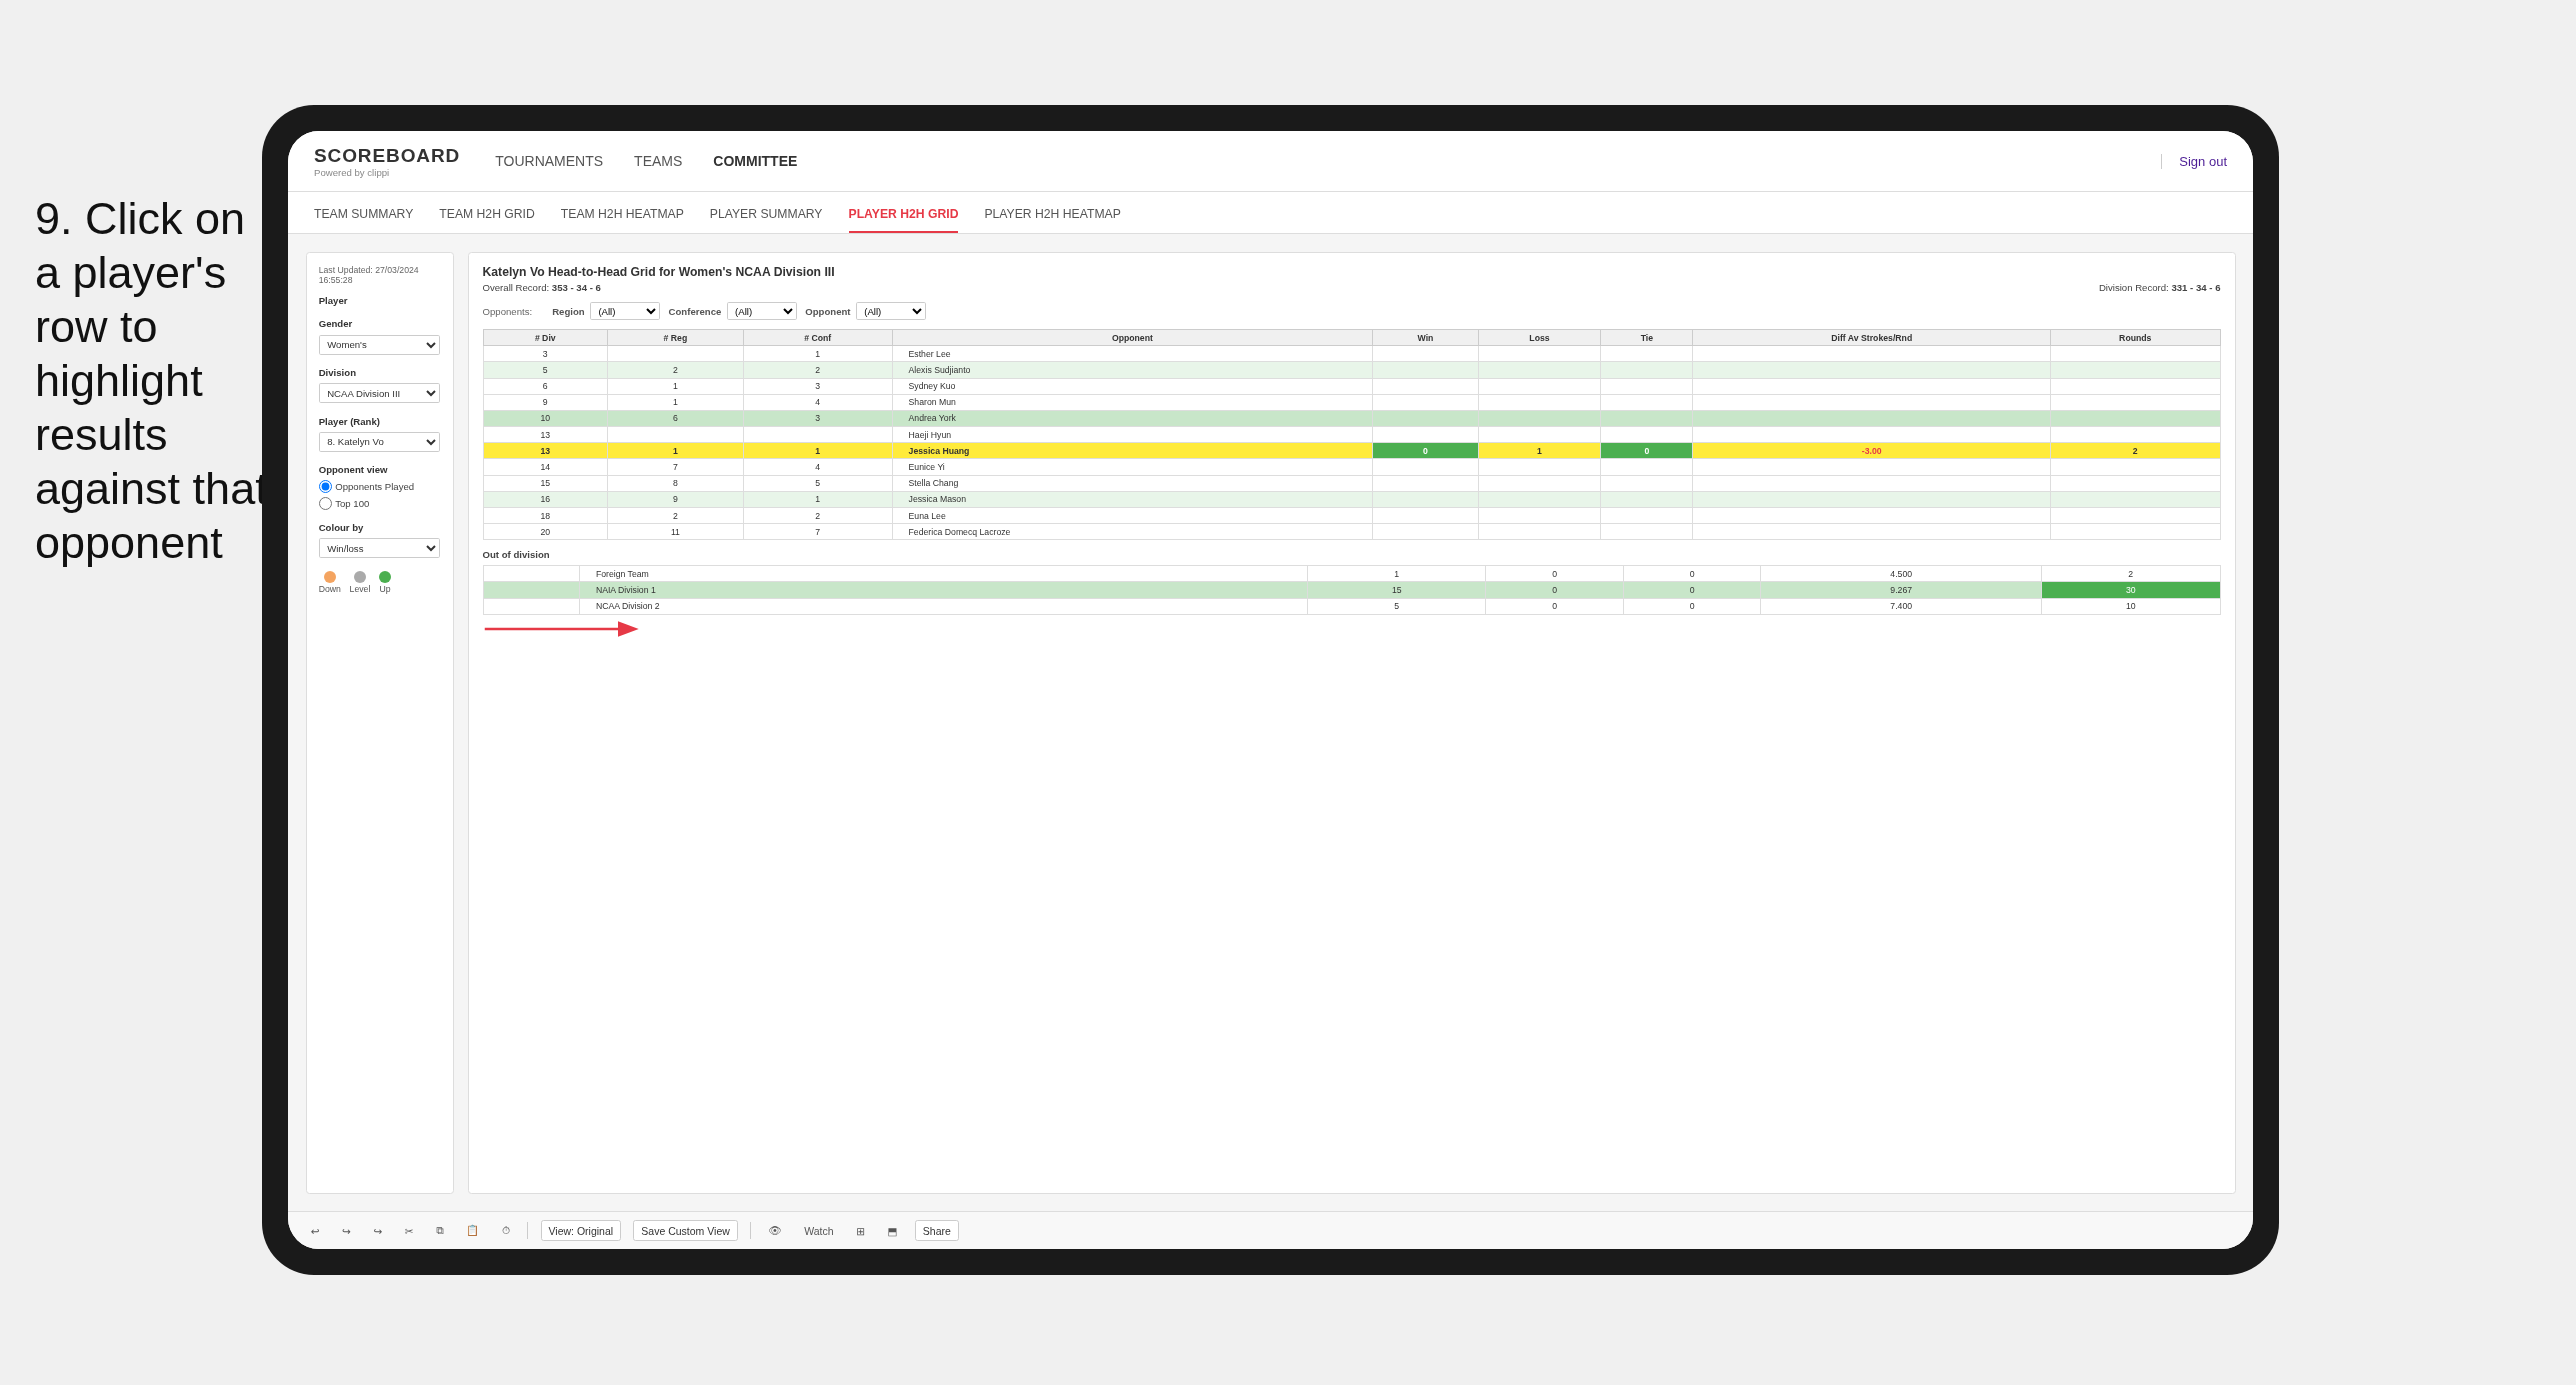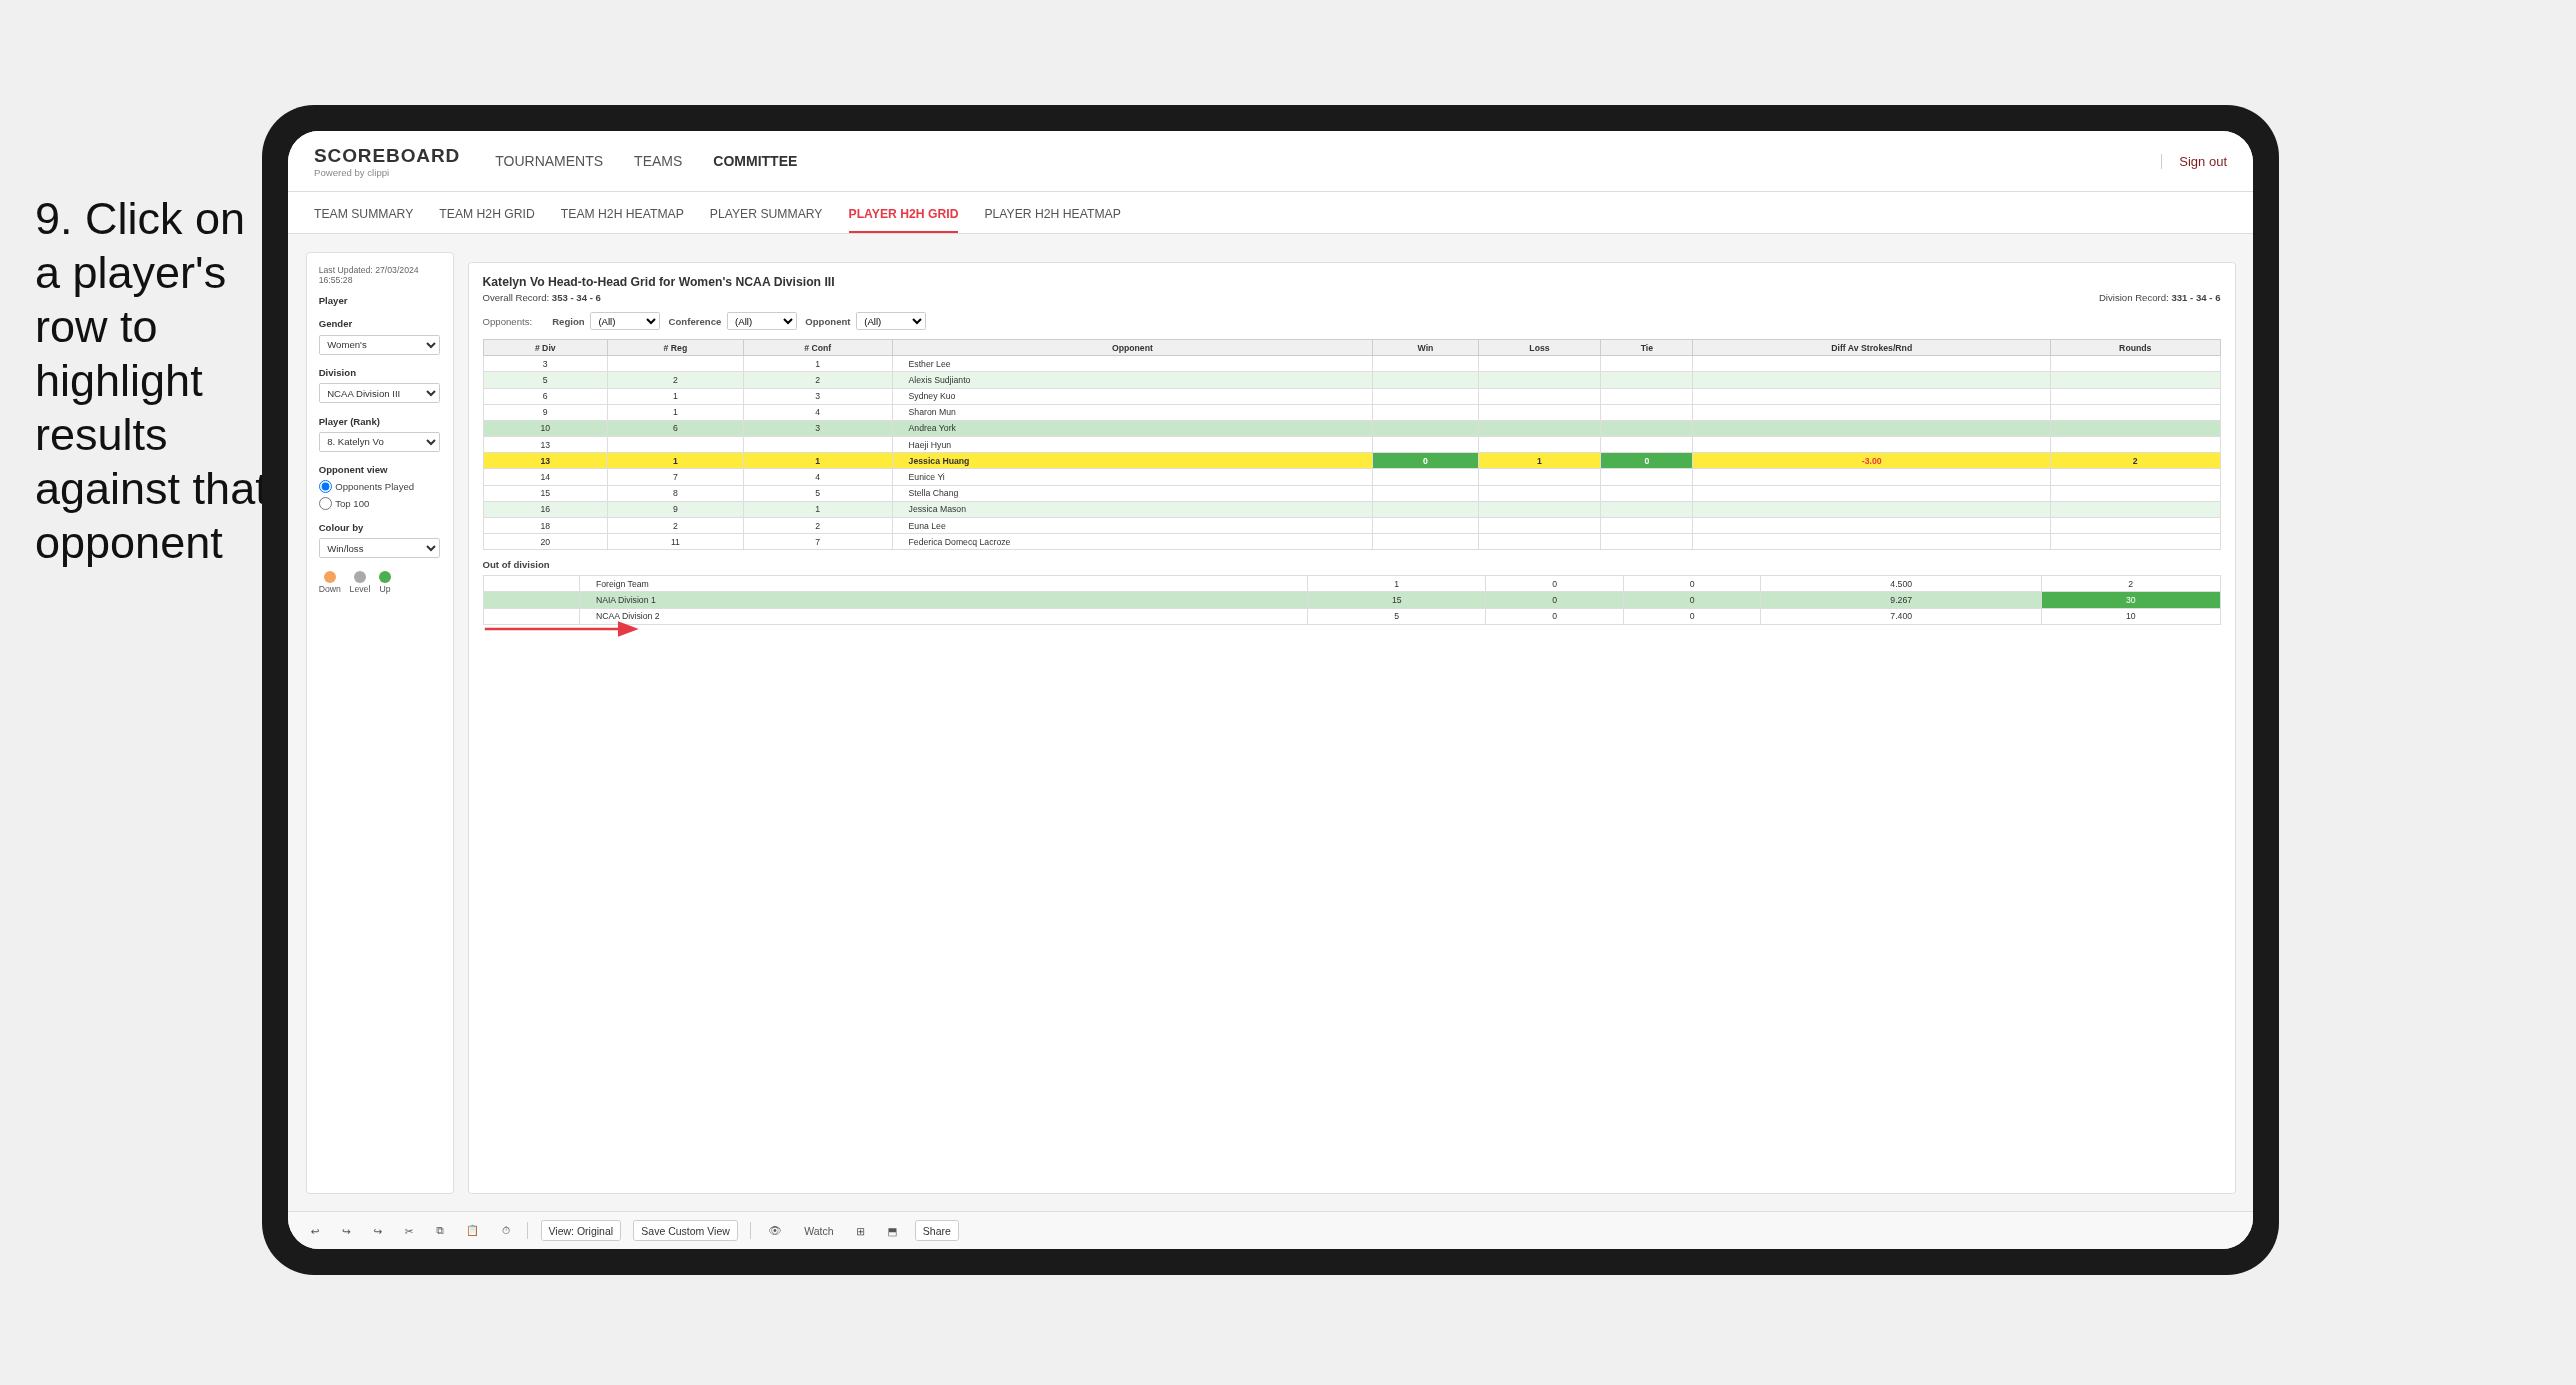--- a/index.html
+++ b/index.html
@@ -89,21 +89,21 @@
       cursor: pointer;
     }
 
     .nav-link.active {
       color: #333;
       font-weight: 600;
     }
 
     .sign-out {
       font-size: 13px;
-      color: #7f1d1d;
+      color: #4c1d95;
       border-left: 0.9px solid #ccc;
       padding-left: 17.5px;
     }
 
     
     .sub-nav {
       background: #fff;
       border-bottom: 0.9px solid #ddd;
       padding: 0 26px;
       display: flex;
@@ -206,21 +206,20 @@
       color: #555;
       text-align: center;
     }
 
     
     .content-area {
       flex: 1;
       display: flex;
       flex-direction: column;
       gap: 10.5px;
-      margin-top: 10px;
     }
 
     .chart-container {
       background: #fff;
       border: 0.9px solid #ddd;
       border-radius: 3.5px;
       padding: 12.2px 14px;
       flex: 1;
     }
 

